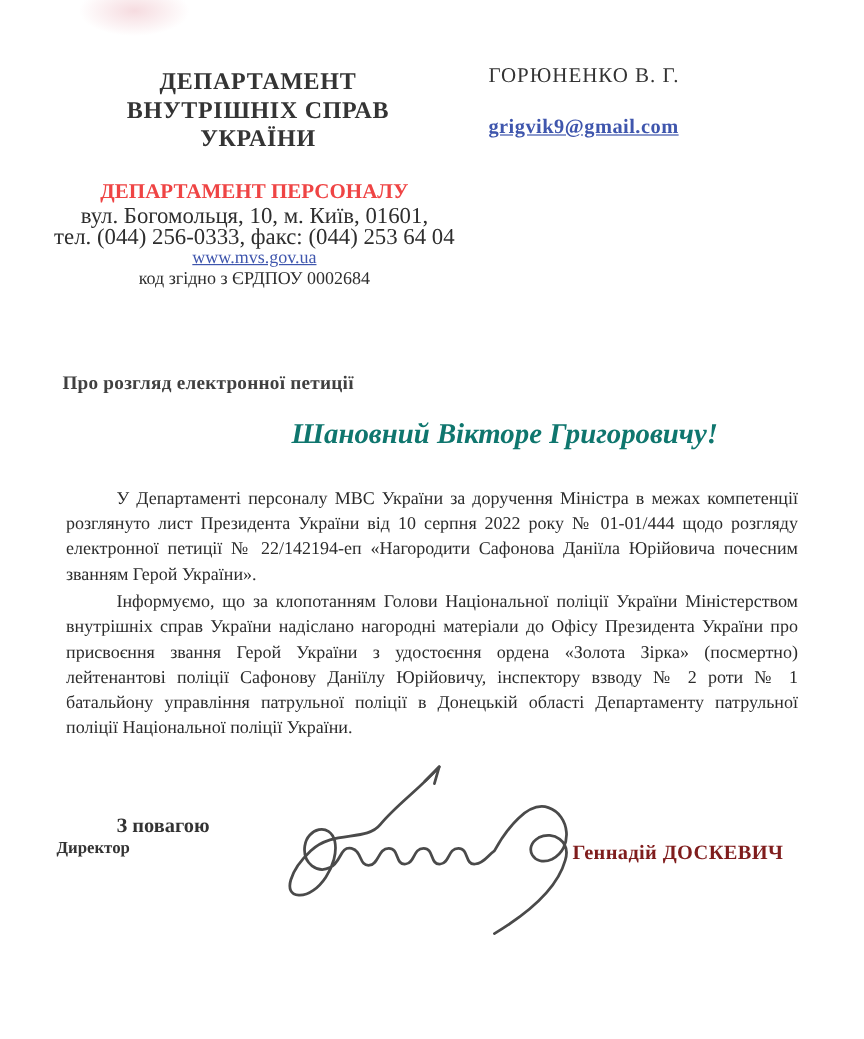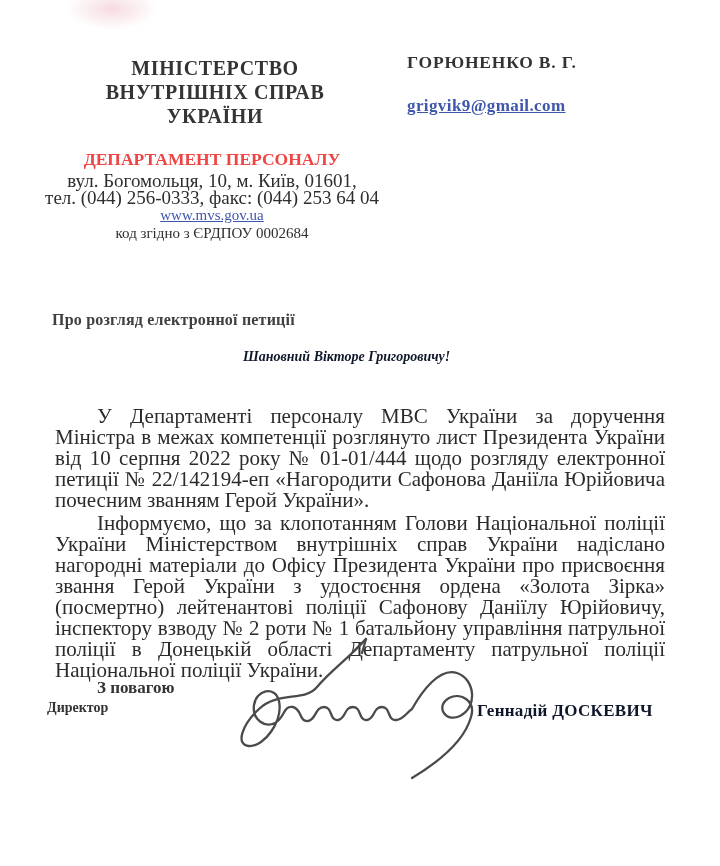--- a/index.html
+++ b/index.html
@@ -15,60 +15,60 @@
     position:absolute;left:66px;top:-12px;width:92px;height:42px;
     background:radial-gradient(closest-side, rgba(244,213,218,0.85), rgba(244,213,218,0));
     pointer-events:none;
   }
   .ministry{
     position:absolute;left:65px;top:56px;width:300px;
     text-align:center;font-weight:bold;font-size:20px;line-height:24px;
     letter-spacing:0.6px;color:#343434;
   }
   .addressee{position:absolute;left:407px;top:52px;width:280px;}
-  .addressee-name{font-weight:bold;font-size:17.5px;letter-spacing:0.8px;color:#333;}
+  .addressee-name{font-weight:normal;font-size:17.5px;letter-spacing:0.8px;color:#333;}
   .addressee-email{display:inline-block;margin-top:23px;}
   .link{
     color:#3f56ad;text-decoration:underline;cursor:pointer;
   }
   .email-link{font-weight:bold;font-size:17px;letter-spacing:0.4px;}
   .dept-block{position:absolute;left:32px;top:149px;width:360px;text-align:center;}
   .dept-name{font-weight:bold;font-size:17.5px;line-height:20px;margin-bottom:3px;color:#ef4444;text-align:center;}
   .dept-line{font-size:19px;line-height:17px;}
   .website-line{font-size:15px;line-height:17px;margin-top:1px;}
   .registry-line{font-size:15px;line-height:17px;margin-top:1px;}
   .subject{
     position:absolute;left:52px;top:311px;
     font-weight:bold;font-size:16px;letter-spacing:0.2px;color:#404040;
   }
   .salutation{
     position:absolute;left:243px;top:349px;
-    font-weight:bold;font-style:italic;font-size:14px;color:#0f172a;
+    font-weight:bold;font-style:italic;font-size:24px;color:#0f766e;
   }
   .body-text{
     position:absolute;left:55px;top:406px;width:610px;
-    font-size:21px;line-height:21px;text-align:justify;color:#2b2b2b;
+    font-size:15px;line-height:21px;text-align:justify;color:#2b2b2b;
   }
   .body-text p{margin:0;text-indent:42px;}
   .body-text p + p{margin-top:2px;}
   .closing{position:absolute;left:97px;top:678px;font-weight:bold;font-size:17px;color:#333;}
   .position-title{position:absolute;left:47px;top:700px;font-weight:bold;font-size:14px;color:#333;}
-  .signer-name{position:absolute;left:477px;top:701px;font-weight:bold;font-size:17px;letter-spacing:0.3px;color:#0f172a;}
+  .signer-name{position:absolute;left:477px;top:701px;font-weight:bold;font-size:17px;letter-spacing:0.3px;color:#7f1d1d;}
   .signature-svg{position:absolute;left:228px;top:632px;width:284px;height:150px;}
   .signature-svg path{fill:none;stroke:#4a4a4a;stroke-width:2.3;stroke-linecap:round;stroke-linejoin:round;}
 </style>
 </head>
 <body>
 
 <div class="page">
 
   <div class="scan-smudge"></div>
 
   <div class="ministry">
-    <div>МІНІСТЕРСТВО</div>
+    <div>ДЕПАРТАМЕНТ</div>
     <div>ВНУТРІШНІХ СПРАВ</div>
     <div>УКРАЇНИ</div>
   </div>
 
   <div class="addressee">
     <div class="addressee-name">ГОРЮНЕНКО В. Г.</div>
     <span class="addressee-email link email-link">grigvik9@gmail.com</span>
   </div>
 
   <div class="dept-block">

